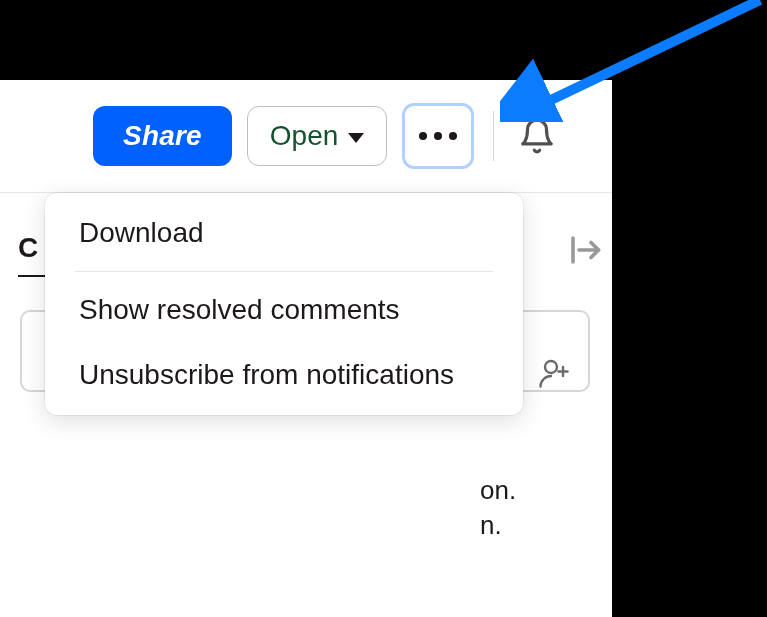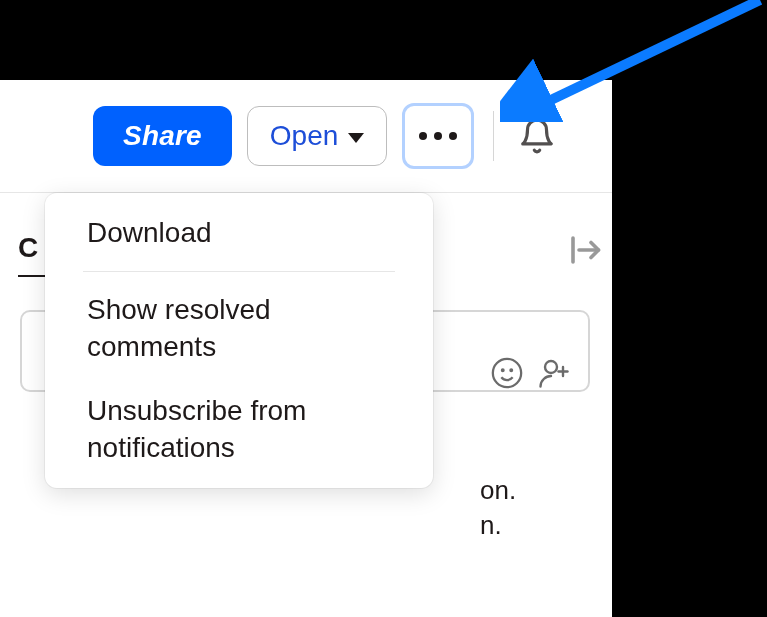--- a/index.html
+++ b/index.html
@@ -48,21 +48,21 @@
       border-radius: 12px;
       padding: 14px 30px;
       font-size: 28px;
       font-weight: 600;
       cursor: pointer;
       letter-spacing: 0.2px;
       font-style: italic;
     }
     .open-btn {
       background: #fff;
-      color: #1d4ed8;
+      color: #14532d;
       border: 1.5px solid #bdbdbd;
       border-radius: 12px;
       padding: 13px 22px;
       font-size: 28px;
       font-weight: 500;
       display: flex;
       align-items: center;
       gap: 10px;
       cursor: pointer;
     }
@@ -158,25 +158,25 @@
     .bg-text {
       position: absolute;
       left: 480px;
       font-size: 26px;
       color: #1e1919;
     }
     .dropdown {
       position: absolute;
       top: 113px;
       left: 45px;
-      width: 388px;
+      width: 478px;
       background: #fff;
       border-radius: 12px;
       box-shadow: 0 6px 24px rgba(0,0,0,0.13), 0 0 0 1px rgba(0,0,0,0.05);
-      padding: 8px 8px;
+      padding: 8px 0;
     }
     .menu-item {
       padding: 14px 34px;
       font-size: 28px;
       color: #1e1919;
       cursor: pointer;
       line-height: 1.3;
     }
     .menu-sep {
       height: 1px;

